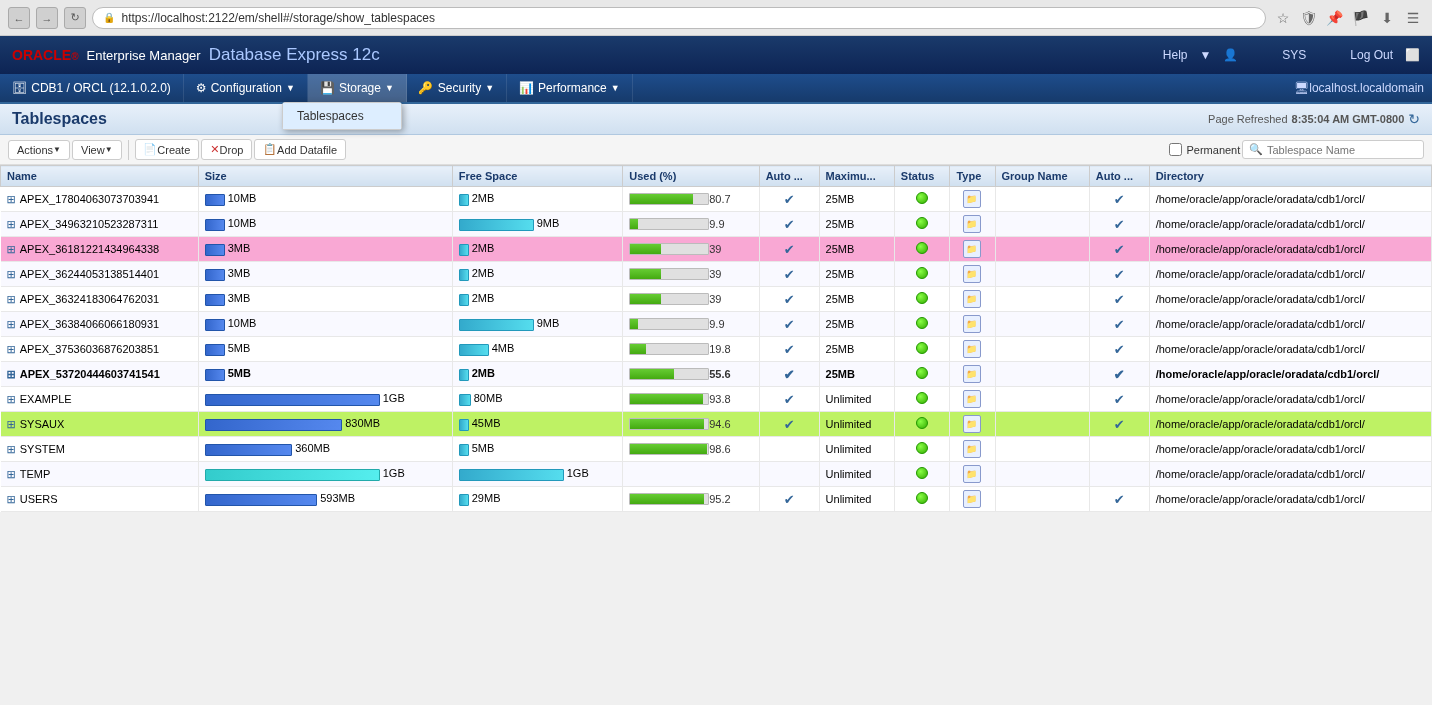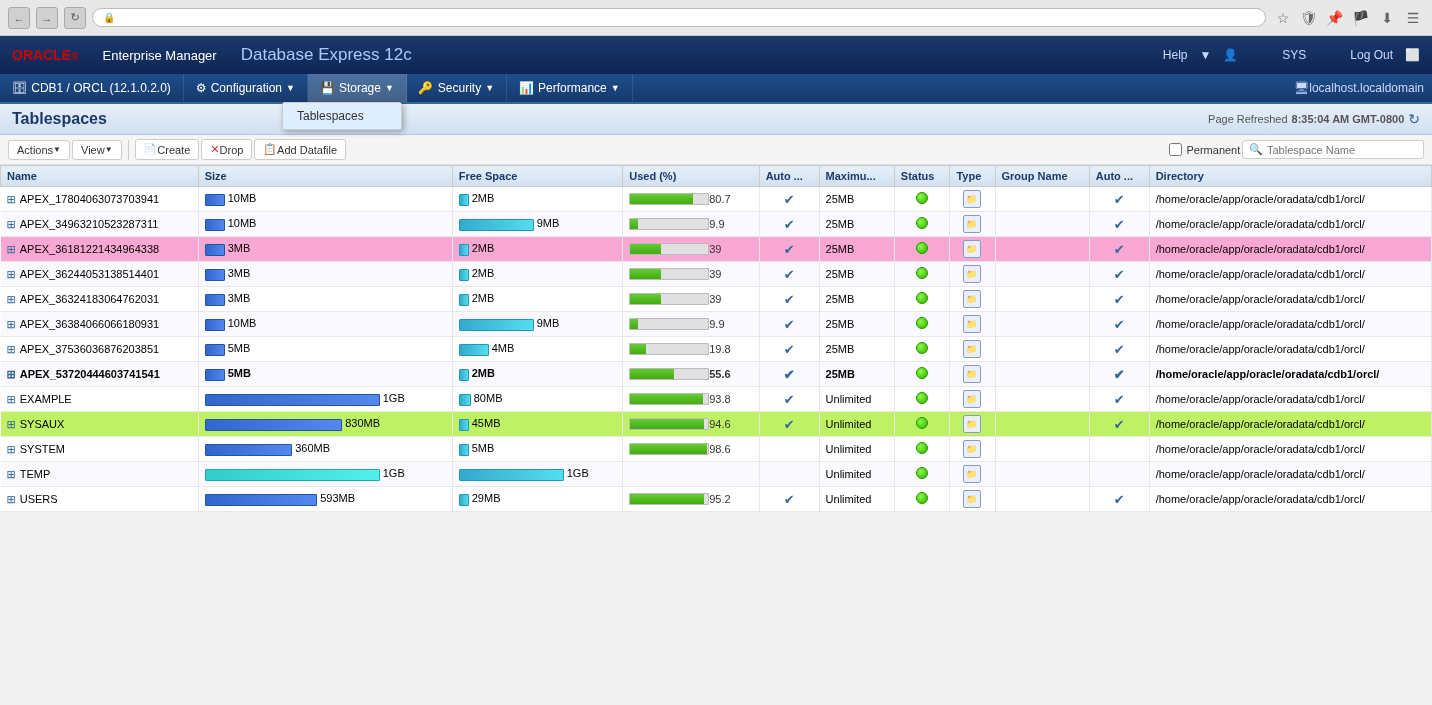--- a/index.html
+++ b/index.html
@@ -43,21 +43,21 @@
 
     
     .app-header {
       background: linear-gradient(to bottom, #1a3a6b, #0d2454);
       padding: 6px 12px;
       display: flex;
       align-items: center;
       justify-content: space-between;
       height: 38px;
     }
-    .app-header-left { display: flex; align-items: center; gap: 24px; }
+    .app-header-left { display: flex; align-items: center; gap: 8px; }
     .oracle-logo { color: #cc0000; font-weight: bold; font-size: 14px; }
     .oracle-logo span { color: white; }
     .app-header-right { display: flex; align-items: center; gap: 12px; color: #ccd9ff; font-size: 12px; }
     .app-header-right a { color: #ccd9ff; text-decoration: none; cursor: pointer; padding-left: 32px; }
 
     
     .nav-bar {
       background: linear-gradient(to bottom, #1e4d8c, #163a6b);
       display: flex;
       align-items: stretch;
@@ -226,20 +226,21 @@
   </style>
 </head>
 <body>
 
 <div class="browser-bar">
   <div class="browser-nav-btn">←</div>
   <div class="browser-nav-btn">→</div>
   <div class="browser-nav-btn">↻</div>
   <div class="browser-url-bar">
     <span class="lock-icon">🔒</span>
+    <span class="browser-url-text">https://localhost:2122/em/shell#/storage/show_tablespaces</span>
   </div>
   <div class="browser-actions">
     <div class="browser-action-btn">☆</div>
     <div class="browser-action-btn">🛡</div>
     <div class="browser-action-btn">📌</div>
     <div class="browser-action-btn">🏴</div>
     <div class="browser-action-btn">⬇</div>
     <div class="browser-action-btn">☰</div>
   </div>
 </div>

